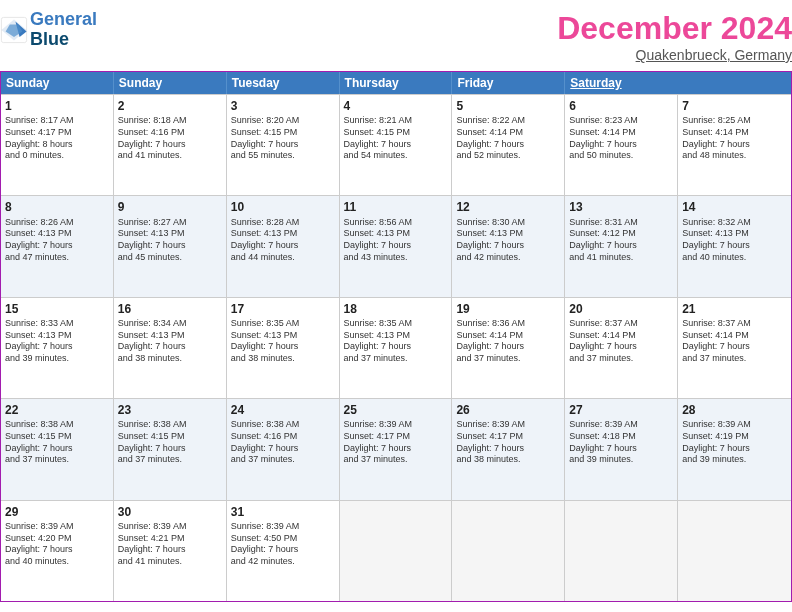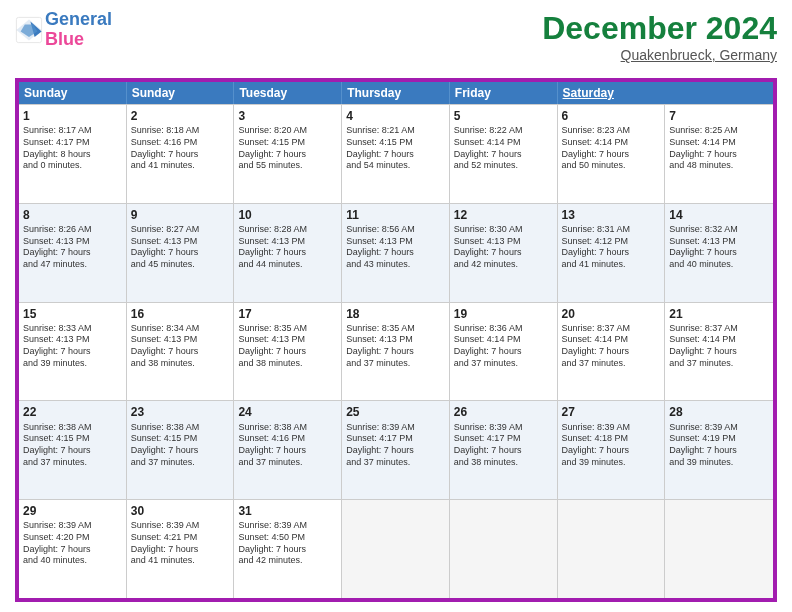--- a/index.html
+++ b/index.html
@@ -7,24 +7,23 @@
       font-family: Arial, sans-serif;
       background: #fff;
       width: 792px;
       height: 612px;
       overflow: hidden;
     }
     .page {
       width: 792px;
       height: 612px;
       background: #fff;
-      padding: 10px 15px;
+      padding: 10px 0;
       display: flex;
       flex-direction: column;
-      gap: 7px;
     }
     .header {
       display: flex;
       justify-content: space-between;
       align-items: flex-start;
       margin-bottom: 8px;
     }
     .logo {
       display: flex;
       align-items: center;
@@ -42,32 +41,32 @@
       width: 28px;
       height: 28px;
       margin-right: 2px;
     }
     .title-block {
       text-align: right;
     }
     .month-title {
       font-size: 32px;
       font-weight: bold;
-      color: #15803d;
+      color: #ec4899;
     }
     .location {
       font-size: 14px;
       color: #555;
       text-decoration: underline;
     }
     .calendar {
       flex: 1;
       display: flex;
       flex-direction: column;
-      border: 4px solid #a21caf;
+      border: 1px solid #a21caf;
     }
     .cal-header {
       display: grid;
       grid-template-columns: repeat(7, 1fr);
       background: #3a7abf;
     }
     .cal-header-cell {
       color: #fff;
       font-size: 12px;
       font-weight: bold;
@@ -128,21 +127,21 @@
   <div class="header">
     <div class="logo">
       <svg class="logo-icon" viewBox="0 0 40 40">
         <rect x="2" y="2" width="36" height="36" rx="3" fill="#fff" stroke="#ddd" stroke-width="1"></rect>
         <polygon points="20,5 38,20 20,35 2,20" fill="#3a7abf" opacity="0.15"></polygon>
         <polygon points="22,8 38,22 28,30" fill="#3a7abf"></polygon>
         <polygon points="14,12 26,12 32,22 20,30 8,22" fill="#5090cc" opacity="0.7"></polygon>
       </svg>
       <div class="logo-text">
         <div><span>General</span></div>
-        <div><span style="color:#ec4899">Blue</span></div>
+        <div><span style="color:#0c4a6e">Blue</span></div>
       </div>
     </div>
     <div class="title-block">
       <div class="month-title">December 2024</div>
       <div class="location">Quakenbrueck, Germany</div>
     </div>
   </div>
 
   <div class="calendar">
     <div class="cal-header" id="cal-header">

